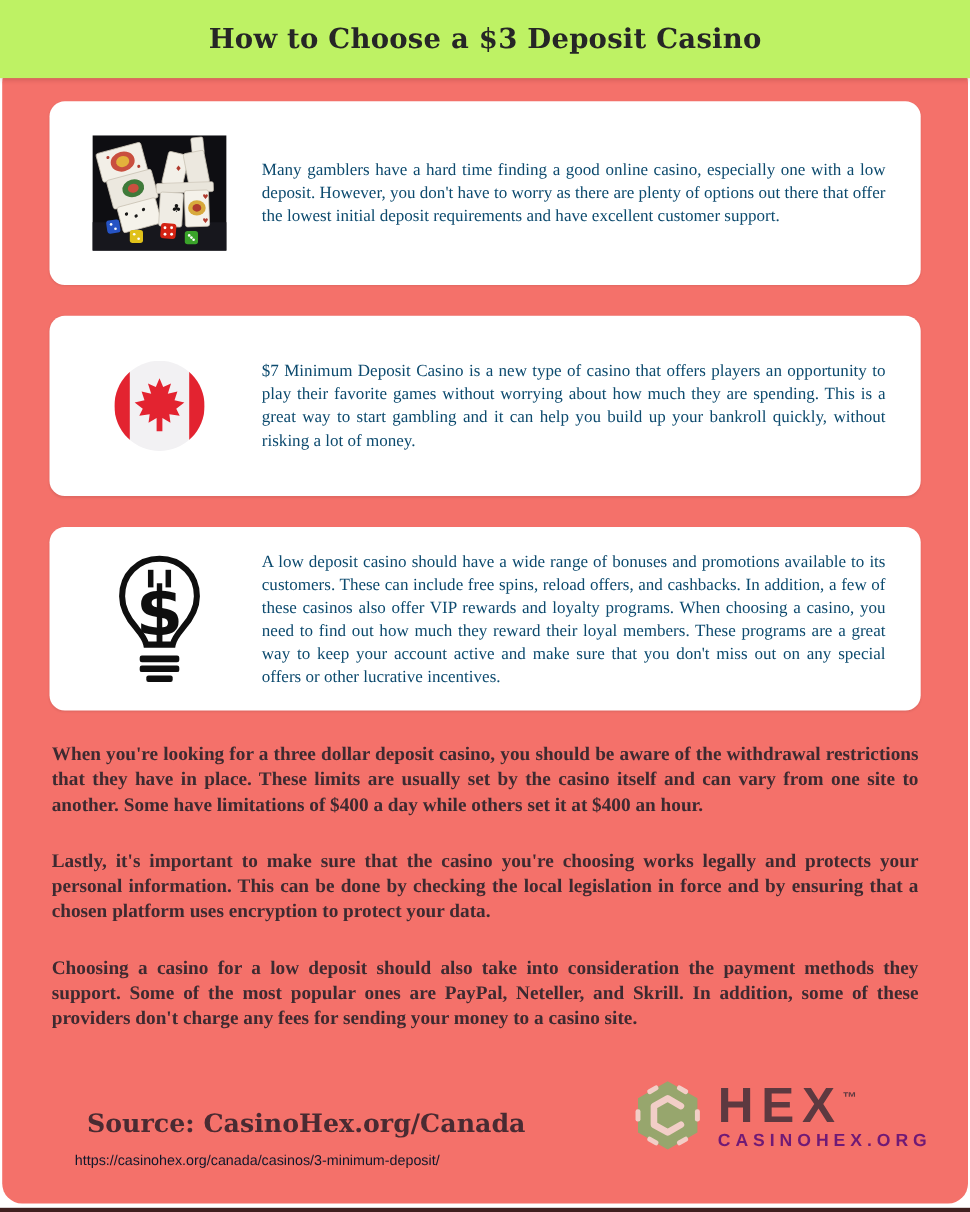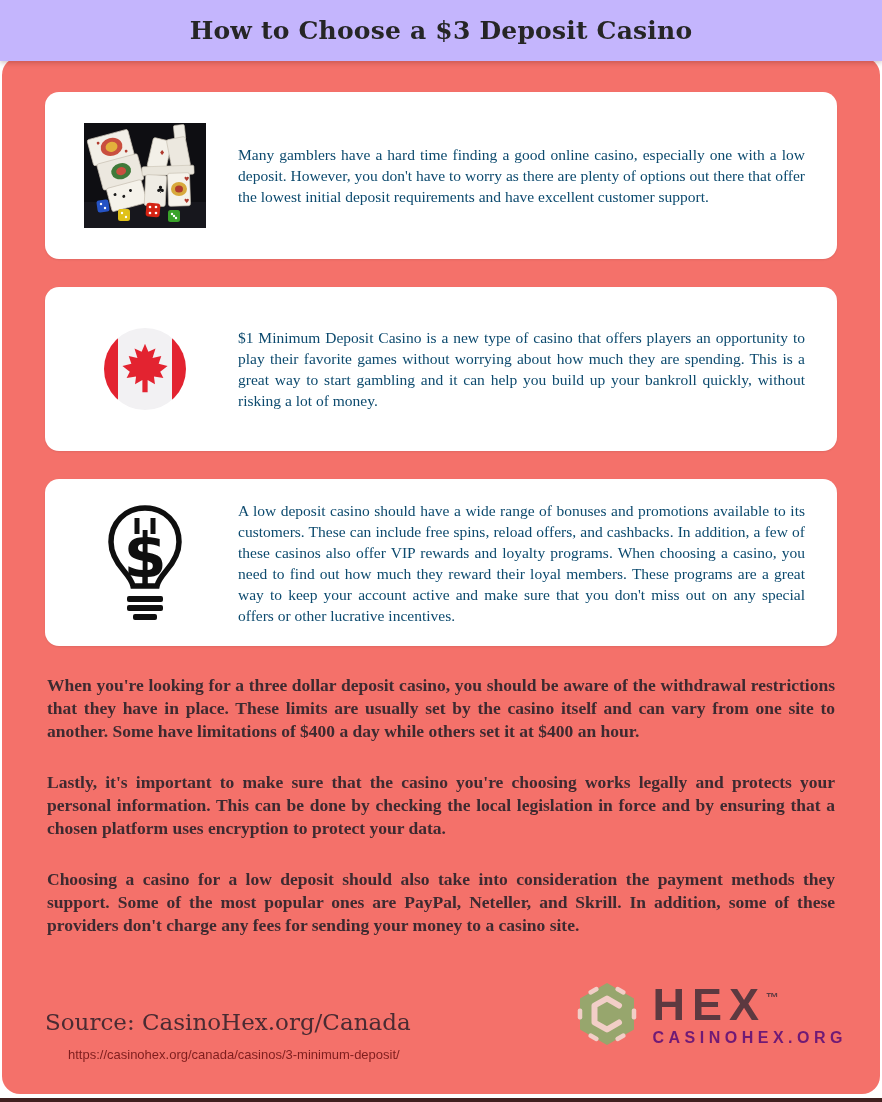--- a/index.html
+++ b/index.html
@@ -2,21 +2,21 @@
 <html><head>
 <meta charset="utf-8">
 <style>
   * { margin:0; padding:0; box-sizing:border-box; }
   html,body { background:#ffffff; }
   .page {
     position:relative; width:882px; height:1102px; background:#ffffff;
     overflow:hidden; font-family:"Liberation Serif", serif;
   }
   .header {
-    position:relative; z-index:2; height:61px; background:#c4b5fd;
+    position:relative; z-index:2; height:71px; background:#bef264;
     display:flex; align-items:center; justify-content:center;
     box-shadow:0 2px 5px rgba(80,20,20,0.25);
     text-align:center;
   }
   .title {
     font-family:"DejaVu Serif", serif; font-size:25px; font-weight:600;
     color:#262626; letter-spacing:0.2px;
   }
   .canvas {
     position:absolute; top:57px; left:2px; right:2px; height:1037px;
@@ -37,26 +37,26 @@
   }
   .para {
     font-family:"Liberation Serif", serif; font-weight:bold; font-size:17.5px;
     line-height:23px; color:#3E2A30; text-align:justify; margin:0 2px 28px 2px;
   }
   .para-first { margin-top:20px; }
   .footer {
     display:flex; justify-content:space-between; align-items:flex-end; margin-top:44px;
   }
   .source {
-    font-family:"DejaVu Serif", serif; font-weight:normal; font-size:23px;
-    line-height:30px; color:#4a2b32;
+    font-family:"DejaVu Serif", serif; font-weight:bold; font-size:23px;
+    line-height:30px; color:#4a2b32;margin-left:34px;
   }
   .url {
     font-family:"Liberation Sans", sans-serif; font-size:13px; line-height:16px;
-    color:#7f1d1d; margin-top:10px;padding-left:23px;
+    color:#0f172a; margin-top:10px;padding-left:23px;
   }
   .logo { display:flex; align-items:flex-end; margin:0 -10px 16px 0; }
   .logo-chip { margin-right:12px; }
   .brand-line { white-space:nowrap; }
   .brand {
     font-family:"Liberation Sans", sans-serif; font-weight:bold; font-size:45px;
     line-height:40px; letter-spacing:7px; color:#5d3940;
   }
   .tm {
     font-family:"Liberation Sans", sans-serif; font-weight:bold; font-size:13px;
@@ -148,21 +148,21 @@
               </clipPath>
             </defs>
           <g clip-path="url(#flagclip)">
             <rect width="82" height="82" fill="#f2f1f3"></rect>
             <rect x="0" y="0" width="14" height="82" fill="#e32330"></rect>
             <rect x="68" y="0" width="14" height="82" fill="#e32330"></rect>
             <path transform="translate(41,40) scale(1.05)" fill="#e32330" d="M0,-23 L3.2,-15.5 L10,-18.5 L7.2,-9.5 L15.5,-11.5 L13,-4 L21.5,-2 L14.5,3.5 L17.5,9.5 L8.5,8.2 L9.5,15.5 L2.5,11.5 L2.5,23 L-2.5,23 L-2.5,11.5 L-9.5,15.5 L-8.5,8.2 L-17.5,9.5 L-14.5,3.5 L-21.5,-2 L-13,-4 L-15.5,-11.5 L-7.2,-9.5 L-10,-18.5 L-3.2,-15.5 Z"></path>
           </g>
         </svg>
       </div>
-      <p class="card-text">$1 Minimum Deposit Casino is a new type of casino that offers players an opportunity to play their favorite games without worrying about how much they are spending. This is a great way to start gambling and it can help you build up your bankroll quickly, without risking a lot of money.</p>
+      <p class="card-text">$7 Minimum Deposit Casino is a new type of casino that offers players an opportunity to play their favorite games without worrying about how much they are spending. This is a great way to start gambling and it can help you build up your bankroll quickly, without risking a lot of money.</p>
     </div>
 
     <div class="card card-3">
       <div class="media">
         <svg width="84" height="126" viewBox="0 0 84 120">
           <path d="M42,5 C22,5 8,20 8,39 c0,12 6,21 13,29 c5,6 8,10 9,15 h24 c1,-5 4,-9 9,-15 c7,-8 13,-17 13,-29 C76,20 62,5 42,5 Z" fill="none" stroke="#0f0f0f" stroke-width="5.5"></path>
           <rect x="31.5" y="15" width="5" height="16" fill="#0f0f0f"></rect>
           <rect x="47.5" y="15" width="5" height="16" fill="#0f0f0f"></rect>
           <text x="42" y="74" font-size="62" font-weight="bold" text-anchor="middle" fill="#0f0f0f" font-family="DejaVu Sans, sans-serif">$</text>
           <rect x="39.5" y="74" width="5" height="11" fill="#0f0f0f"></rect>

